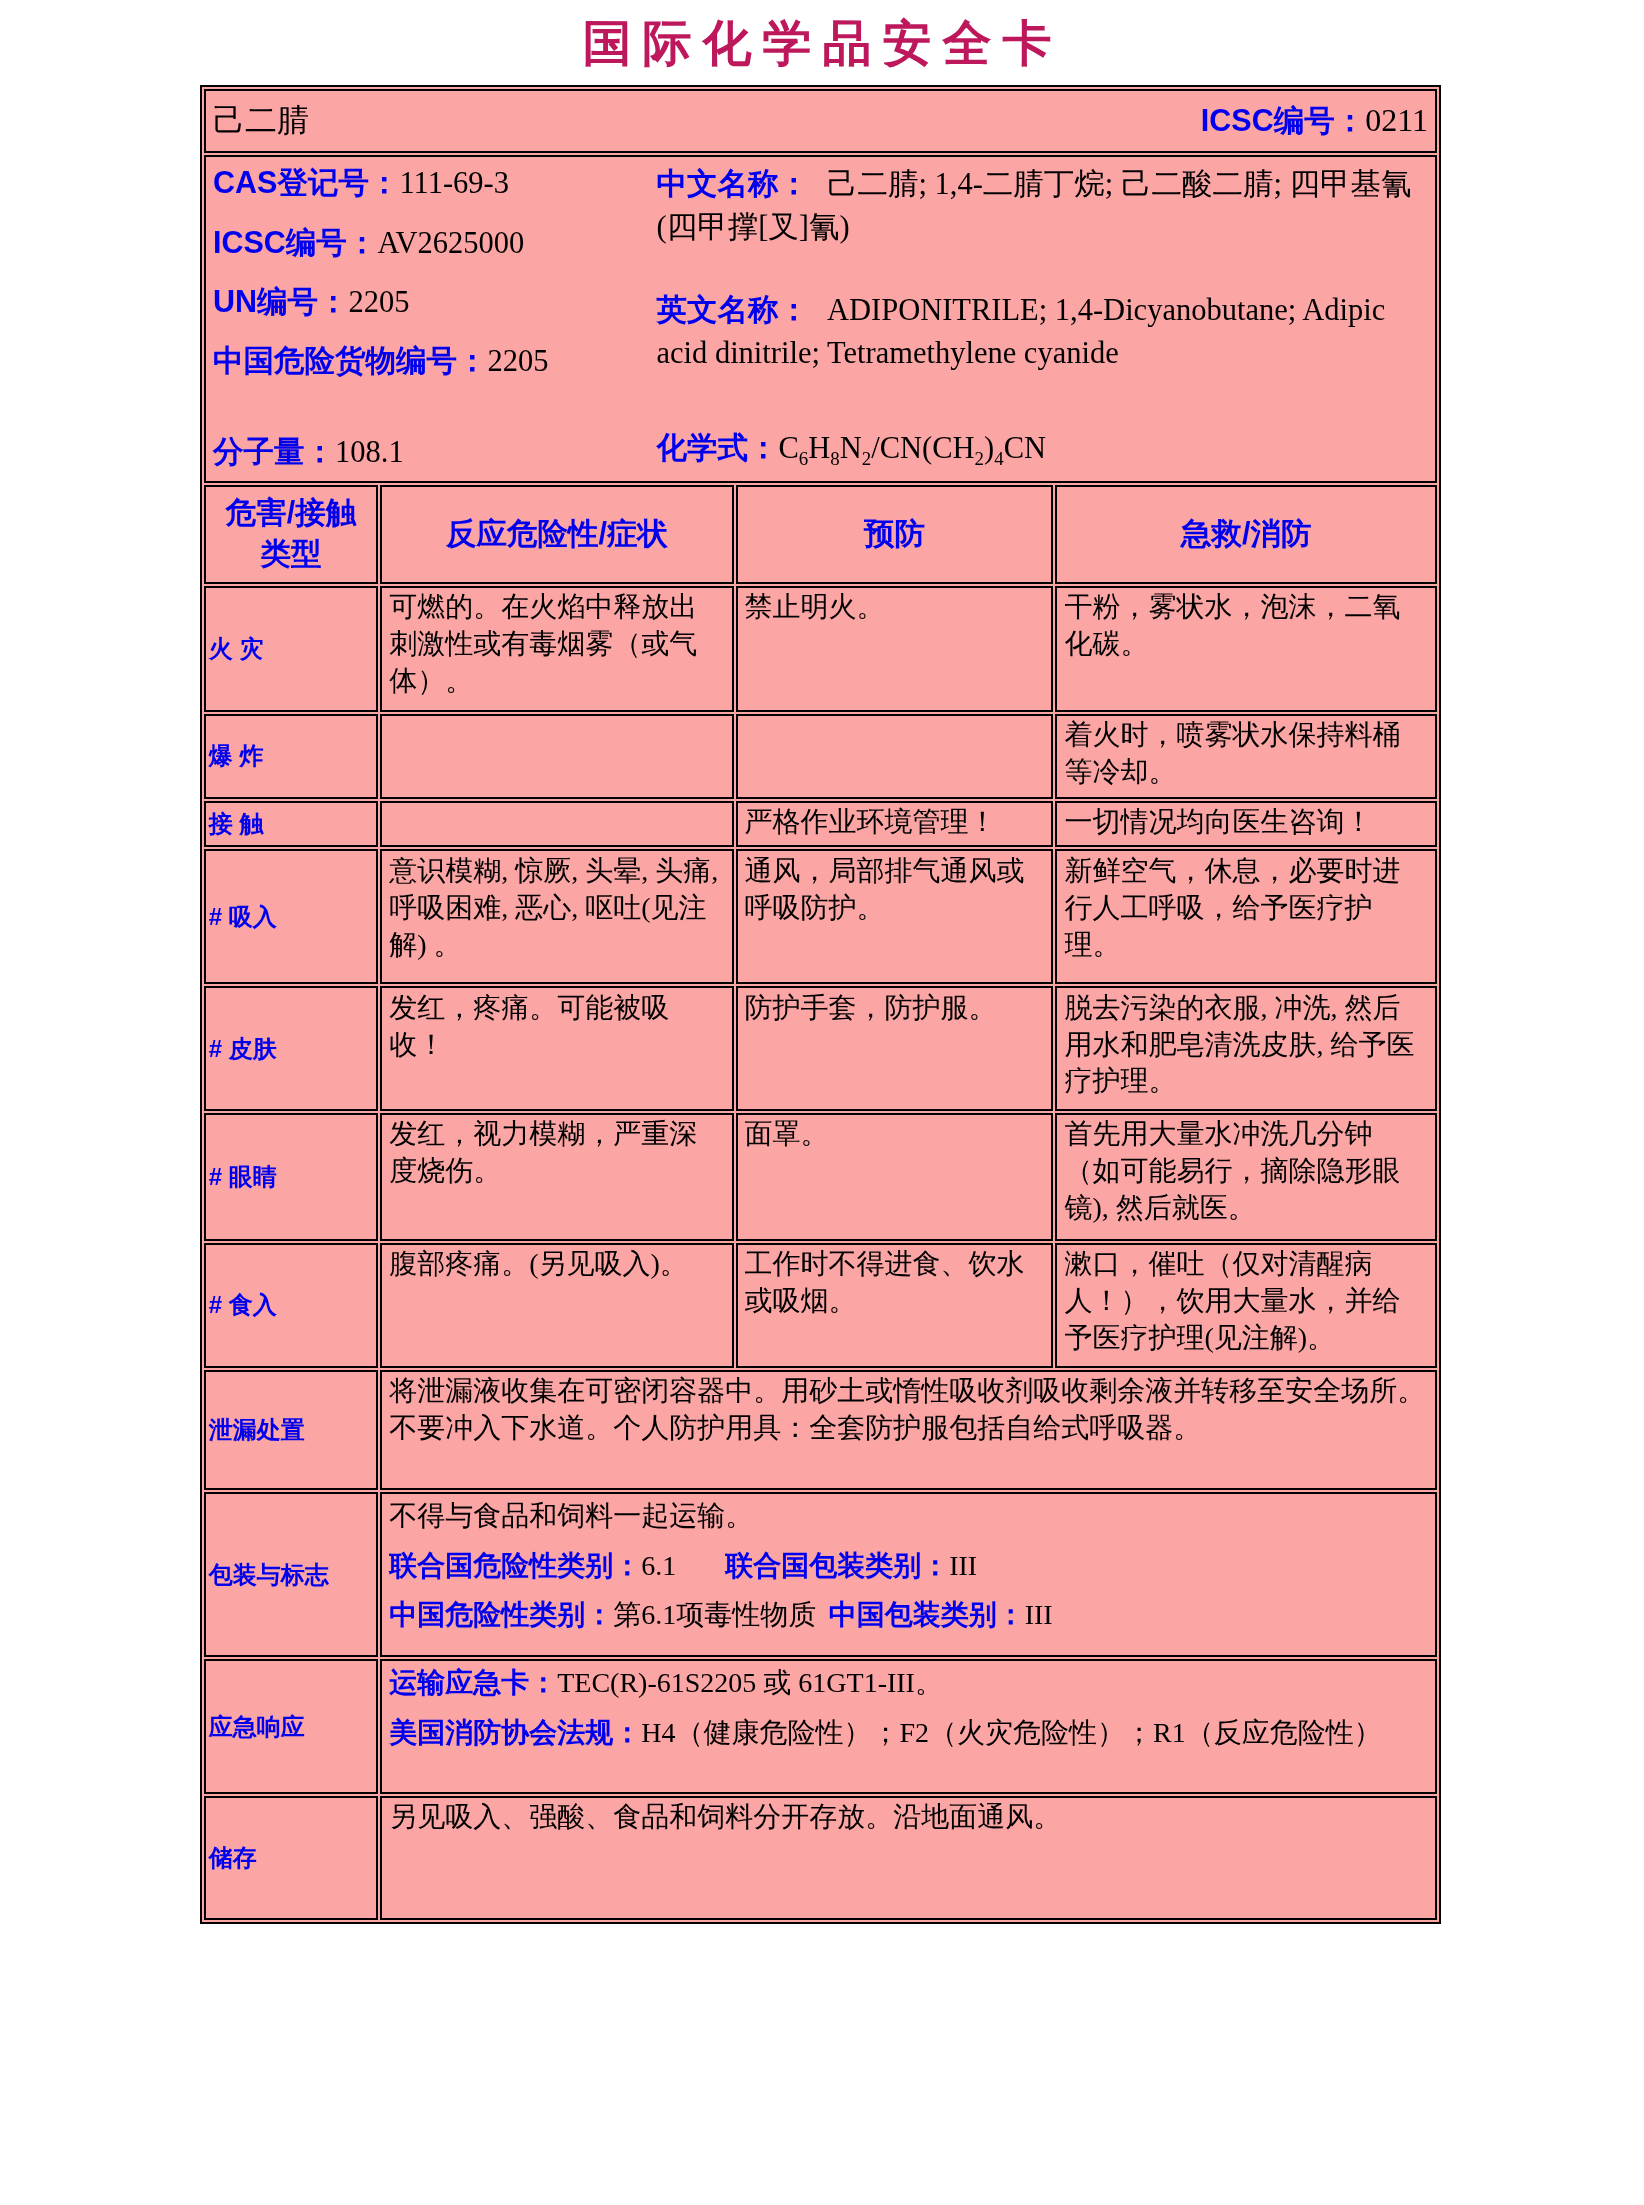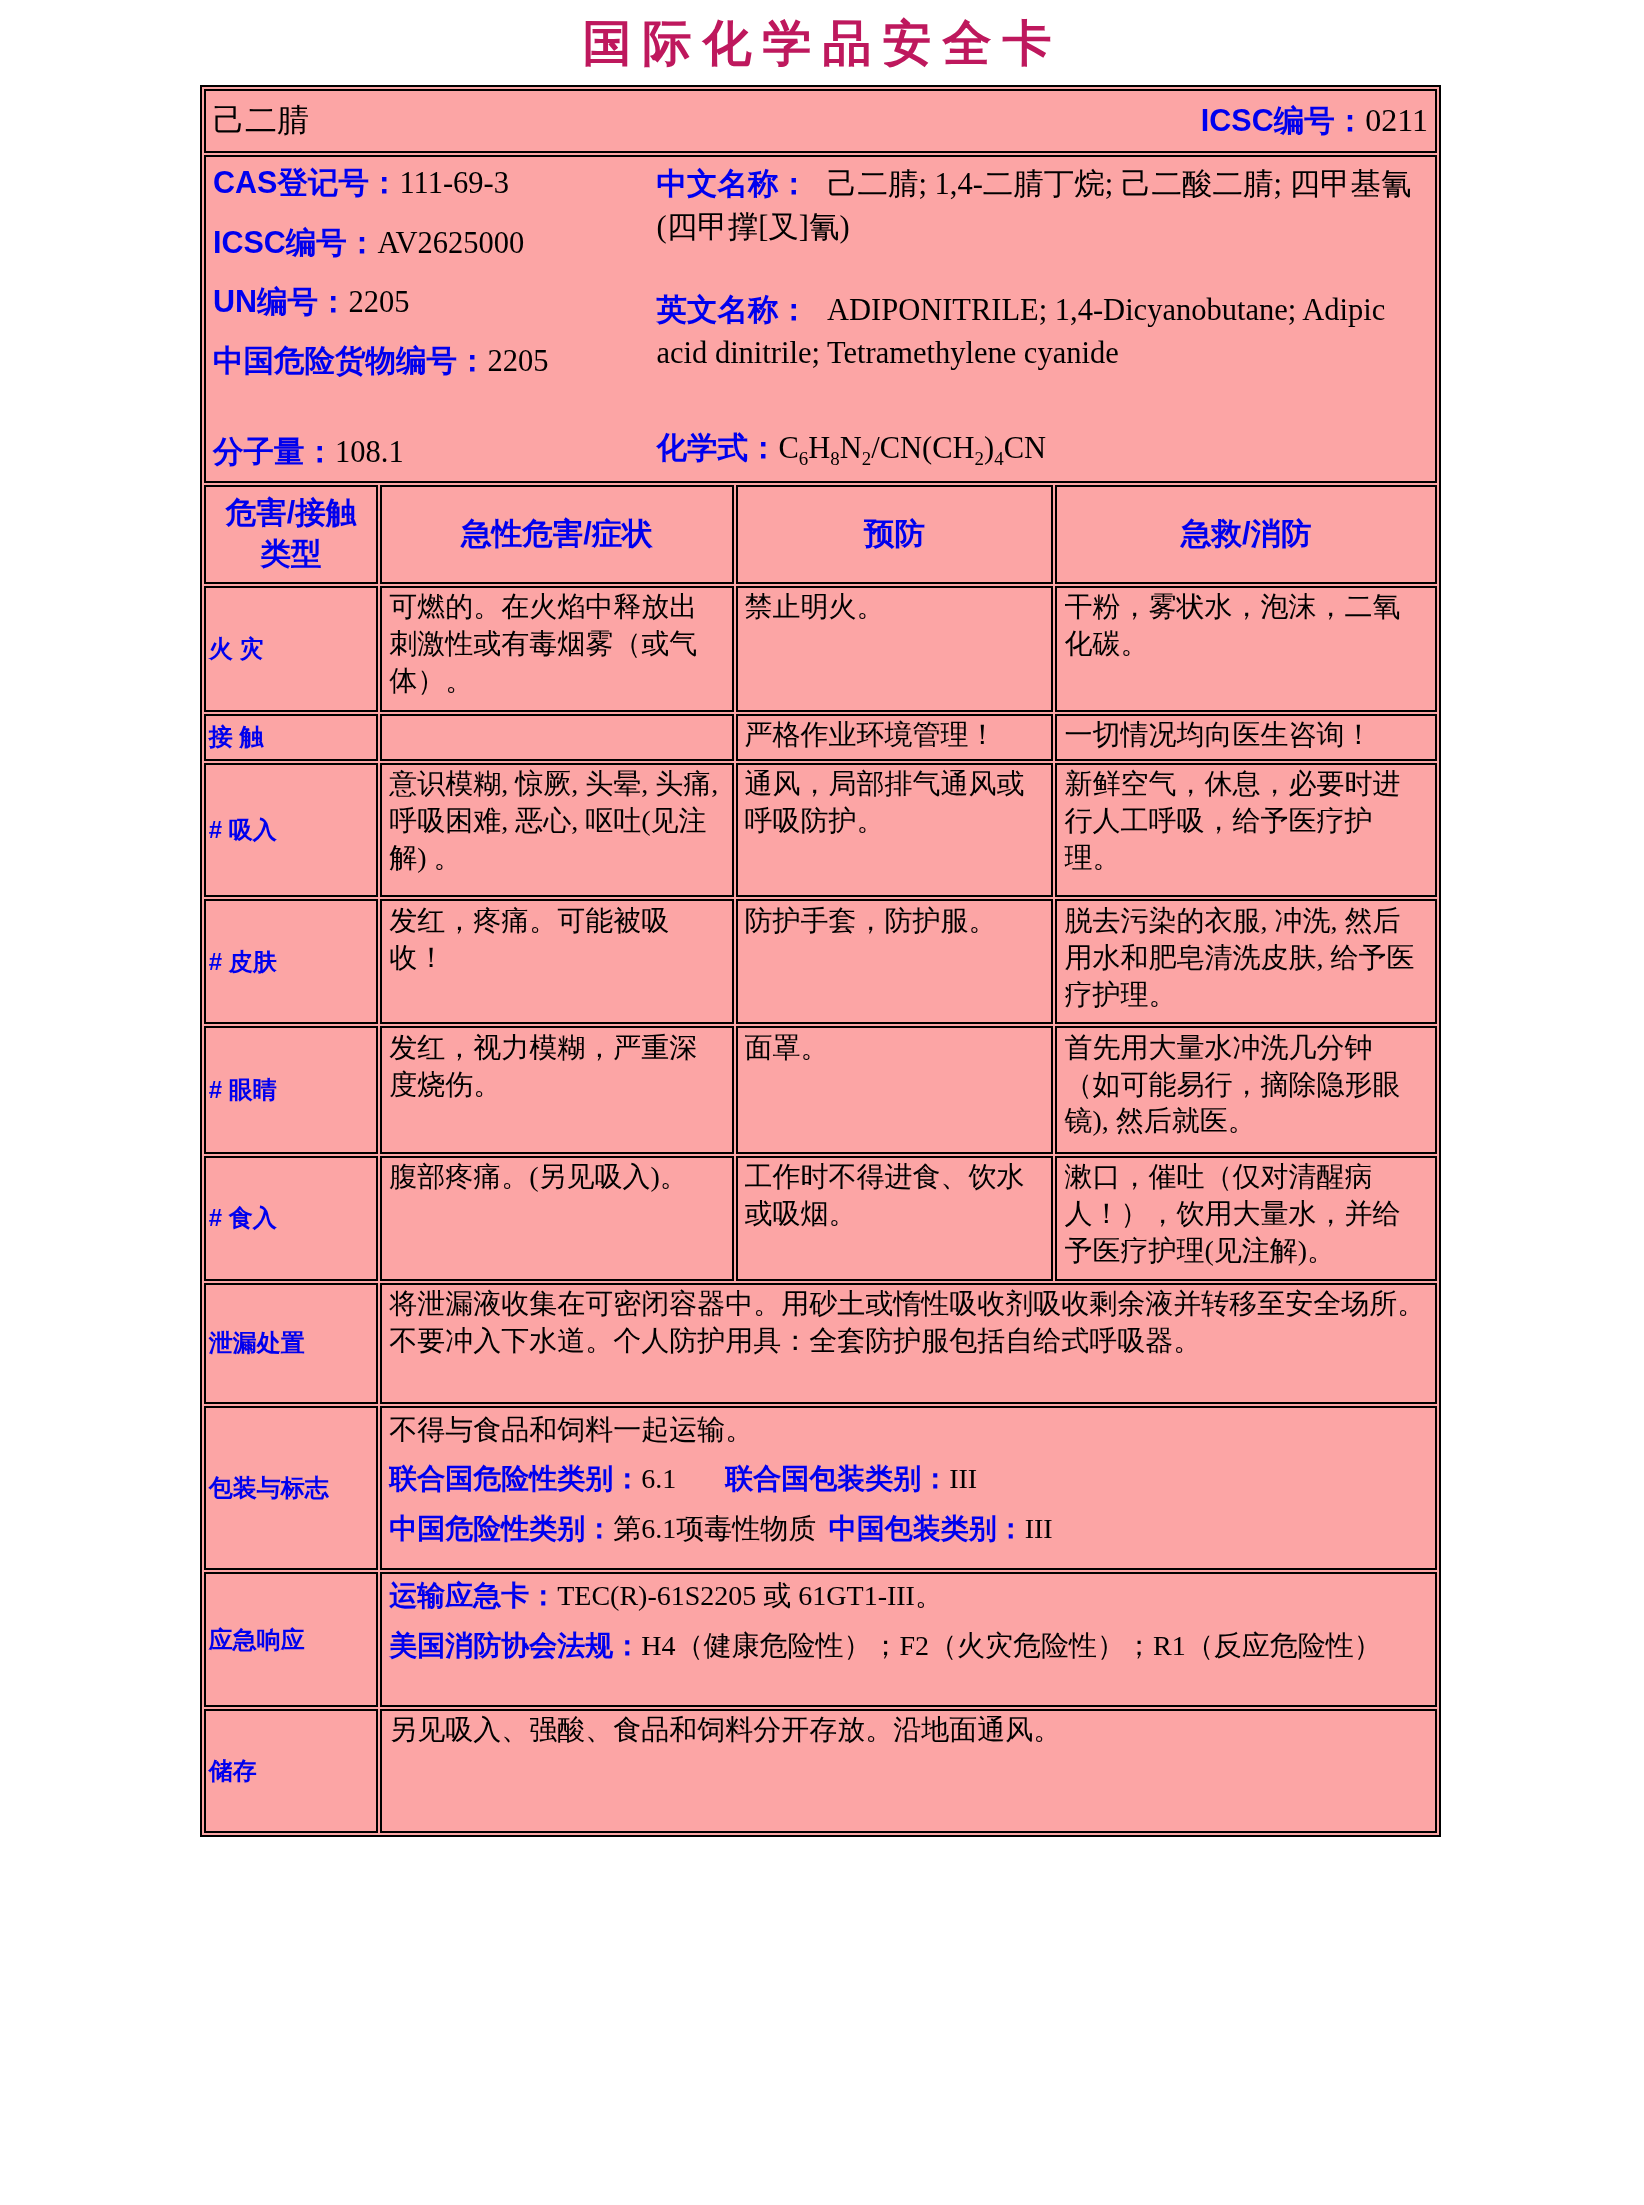--- a/index.html
+++ b/index.html
@@ -111,32 +111,38 @@
           <div class="bottomline">
             <span class="lbl">化学式：</span><span class="val"><span>C</span><sub>6</sub><span>H</span><sub>8</sub><span>N</span><sub>2</sub><span>/CN(CH</span><sub>2</sub><span>)</span><sub>4</sub><span>CN</span></span>
           </div>
         </div>
       </div>
     </td>
   </tr>
 
   <tr>
     <td class="colheader" style="height:89px;">危害/接触类型</td>
-    <td class="colheader">急性危害/症状</td>
+    <td class="colheader">反应危险性/症状</td>
     <td class="colheader">预防</td>
     <td class="colheader">急救/消防</td>
   </tr>
 
   <tr>
     <td class="rowlabel" style="height:119px;">火 灾</td>
     <td class="section-text">可燃的。在火焰中释放出刺激性或有毒烟雾（或气体）。</td>
     <td class="section-text">禁止明火。</td>
     <td class="section-text">干粉，雾状水，泡沫，二氧化碳。</td>
   </tr>
 
+  <tr>
+    <td class="rowlabel" style="height:78px;">爆 炸</td>
+    <td class="section-text"></td>
+    <td class="section-text"></td>
+    <td class="section-text">着火时，喷雾状水保持料桶等冷却。</td>
+  </tr>
 
   <tr>
     <td class="rowlabel" style="height:40px;">接 触</td>
     <td class="section-text"></td>
     <td class="section-text">严格作业环境管理！</td>
     <td class="section-text">一切情况均向医生咨询！</td>
   </tr>
 
   <tr>
     <td class="rowlabel" style="height:128px;"># 吸入</td>

